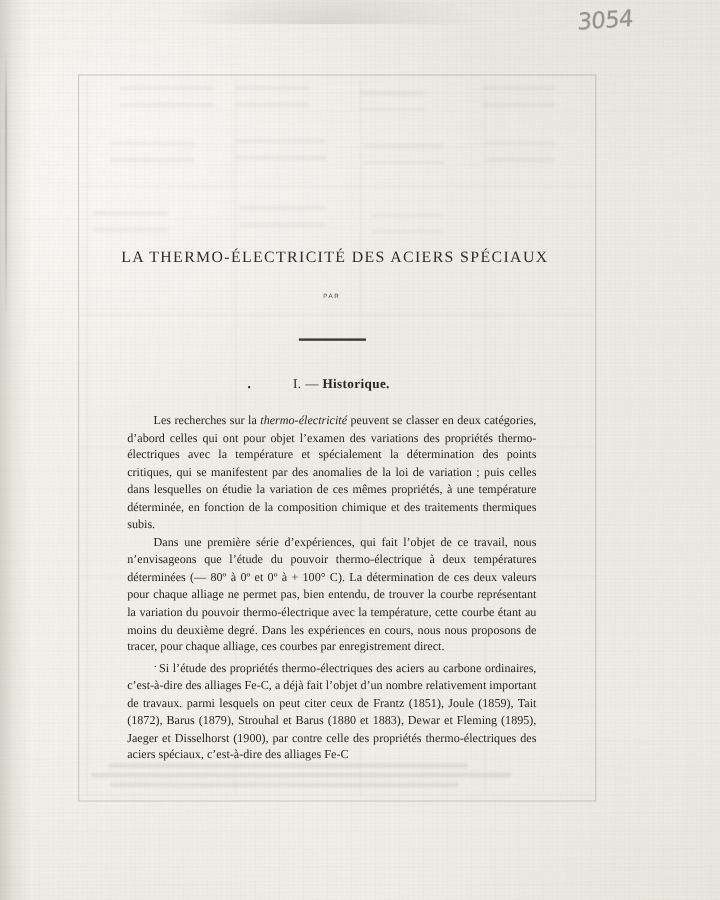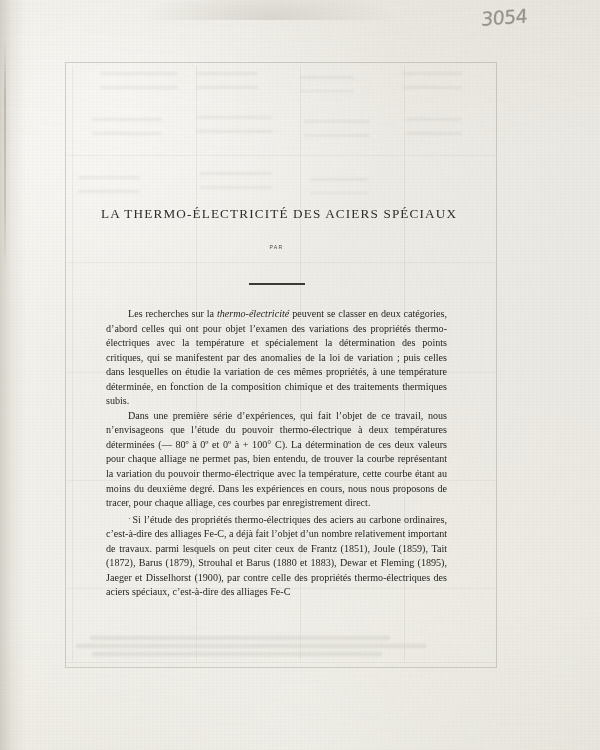--- a/index.html
+++ b/index.html
@@ -272,20 +272,24 @@
 
     <h1 class="doc-title">LA THERMO-ÉLECTRICITÉ DES ACIERS SPÉCIAUX</h1>
 
     <div class="by-line">PAR</div>
 
 
     <div class="rule-wrap">
       <span class="rule"></span>
     </div>
 
+    <h2 class="section-head">
+      <span class="lead-dot">.</span><span class="num">I. —</span>
+      <span>Historique.</span>
+    </h2>
 
     <div class="body-copy">
 
       <p class="para"><span>Les recherches sur la </span><em>thermo-électricité</em><span> peuvent se classer en deux catégories, d’abord celles qui ont pour objet l’examen des variations des propriétés thermo-électriques avec la température et spécialement la détermination des points critiques, qui se manifestent par des anomalies de la loi de variation ; puis celles dans lesquelles on étudie la variation de ces mêmes propriétés, à une température déterminée, en fonction de la composition chimique et des traitements thermiques subis.</span></p>
 
       <p class="para">Dans une première série d’expériences, qui fait l’objet de ce travail, nous n’envisageons que l’étude du pouvoir thermo-électrique à deux températures déterminées (— 80º à 0º et 0º à + 100° C). La détermination de ces deux valeurs pour chaque alliage ne permet pas, bien entendu, de trouver la courbe représentant la variation du pouvoir thermo-électrique avec la température, cette courbe étant au moins du deuxième degré. Dans les expériences en cours, nous nous proposons de tracer, pour chaque alliage, ces courbes par enregistrement direct.</p>
 
       <p class="para"><span class="raised-dot">·</span><span>Si l’étude des propriétés thermo-électriques des aciers au carbone ordinaires, c’est-à-dire des alliages Fe-C, a déjà fait l’objet d’un nombre relativement important de travaux. parmi lesquels on peut citer ceux de Frantz (1851), Joule (1859), Tait (1872), Barus (1879), Strouhal et Barus (1880 et 1883), Dewar et Fleming (1895), Jaeger et Disselhorst (1900), par contre celle des propriétés thermo-électriques des aciers spéciaux, c’est-à-dire des alliages Fe-C</span></p>
 
     </div>

